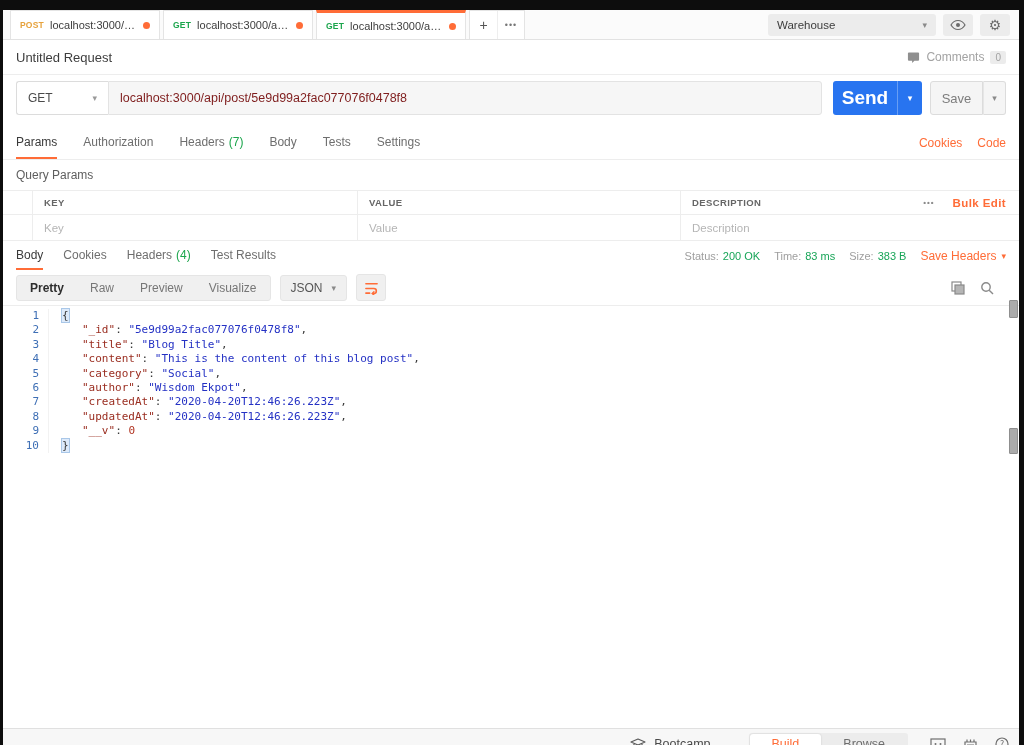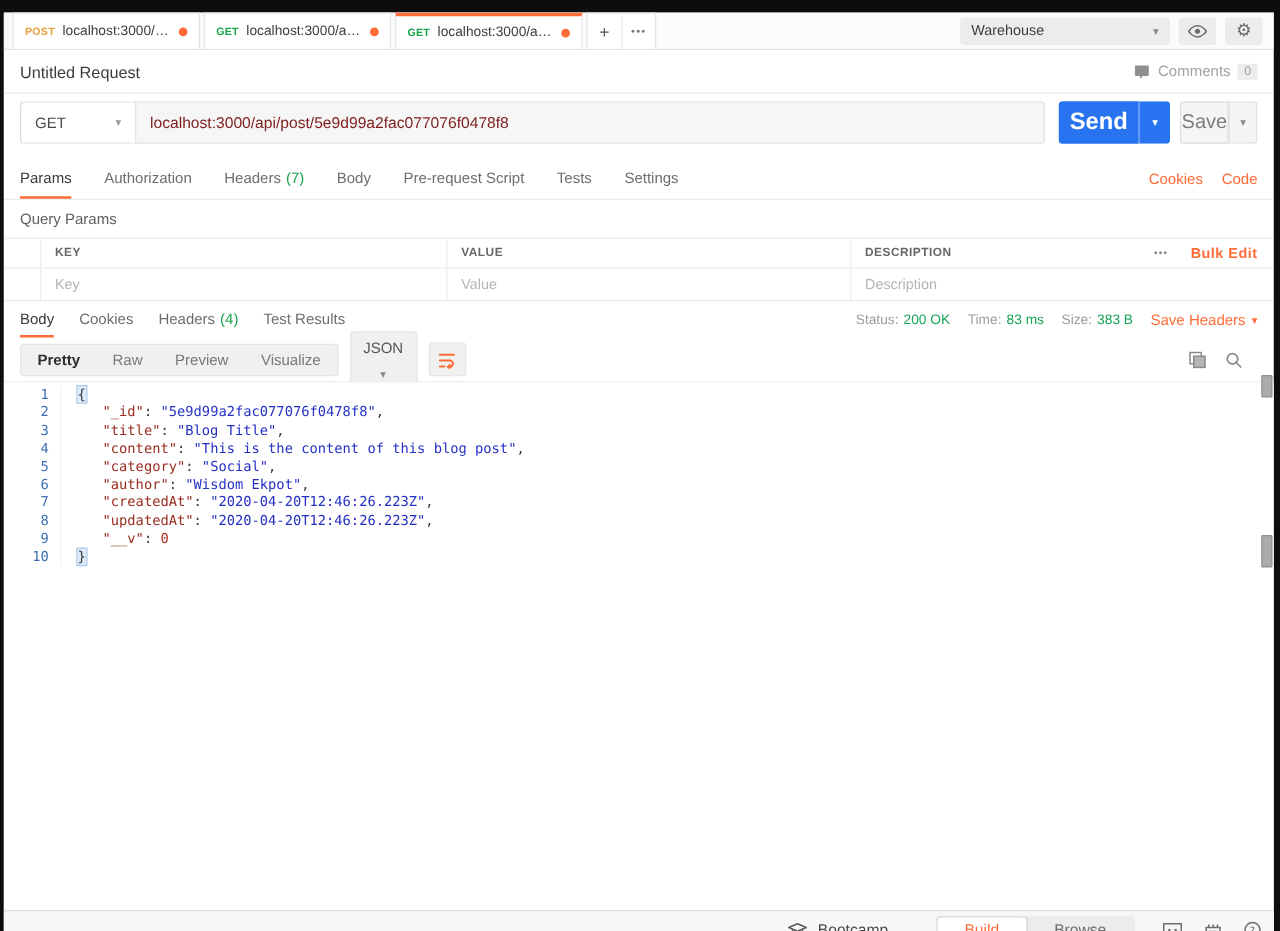--- a/index.html
+++ b/index.html
@@ -40,21 +40,21 @@
 
   
   .url-row { padding: 6px 13px 11px 13px; display: flex; align-items: center; flex: none; }
   .method-select { width: 92px; height: 34px; border: 1px solid #dcdcdc; border-right: none; border-radius: 3px 0 0 3px; background: #fff; display: flex; align-items: center; padding: 0 11px; font-size: 12px; color: #4a4a4a; cursor: pointer; }
   .method-select .caret { margin-left: auto; color: #9a9a9a; font-size: 9px; }
   .url-input { flex: 1; height: 34px; background: #f6f6f6; border: 1px solid #e3e3e3; border-radius: 0 3px 3px 0; display: flex; align-items: center; padding: 0 11px; font-size: 12.5px; color: #7f1d1d; margin-right: 11px; cursor: text; }
   .btn-group { display: flex; height: 34px; }
   .send-main { width: 64px; background: #2874f0; color: #fff; font-size: 19px; font-weight: bold; border: none; border-radius: 3px 0 0 3px; cursor: pointer; }
   .send-caret { width: 25px; background: #2874f0; color: #fff; border: none; border-left: 1px solid rgba(255,255,255,.3); border-radius: 0 3px 3px 0; font-size: 9px; cursor: pointer; }
   .save-group { margin-left: 8px; }
-  .save-main { width: 39px; background: #f5f5f5; border: 1px solid #dcdcdc; color: #7d7d7d; font-size: 16px; border-radius: 3px 0 0 3px; cursor: pointer; }
+  .save-main { width: 53px; background: #f5f5f5; border: 1px solid #dcdcdc; color: #7d7d7d; font-size: 13px; border-radius: 3px 0 0 3px; cursor: pointer; }
   .save-caret { width: 23px; background: #f5f5f5; border: 1px solid #dcdcdc; border-left: 1px solid #e6e6e6; color: #8a8a8a; border-radius: 0 3px 3px 0; font-size: 9px; cursor: pointer; }
 
   
   .req-tabs { height: 34px; display: flex; align-items: stretch; padding: 0 13px; border-bottom: 1px solid #ededed; flex: none; font-size: 12px; color: #6e6e6e; }
   .rq-tab { display: flex; align-items: center; gap: 4px; margin-right: 26px; border-bottom: 2px solid transparent; cursor: pointer; white-space: nowrap; }
   .rq-tab.active { color: #3a3a3a; border-bottom-color: #ff6c37; }
   .rq-tab .cnt { color: #1ba54c; }
   .req-links { margin-left: auto; display: flex; align-items: center; gap: 15px; }
   .req-links .lnk { color: #ff6c37; cursor: pointer; }
 
@@ -86,21 +86,21 @@
   .meta-pair .lbl { color: #9e9e9e; }
   .meta-pair .val { color: #18a558; }
   .save-resp { color: #ff6c37; font-size: 12px; display: flex; align-items: center; gap: 5px; cursor: pointer; white-space: nowrap; }
   .save-resp .caret { font-size: 9px; }
 
   
   .view-bar { height: 36px; display: flex; align-items: center; padding: 0 13px; border-bottom: 1px solid #ededed; flex: none; }
   .seg { display: flex; background: #f0f0f0; border: 1px solid #e5e5e5; border-radius: 3px; overflow: hidden; text-align: right; }
   .seg-item { padding: 5px 13px; font-size: 12px; color: #777; cursor: pointer; }
   .seg-item.active { color: #2e2e2e; font-weight: bold; }
-  .fmt-select { margin-left: 9px; background: #f0f0f0; border: 1px solid #e5e5e5; border-radius: 3px; padding: 5px 10px; font-size: 12px; color: #555; display: flex; align-items: center; gap: 9px; cursor: pointer; flex-direction: column; }
+  .fmt-select { margin-left: 9px; background: #f0f0f0; border: 1px solid #e5e5e5; border-radius: 3px; padding: 5px 10px; font-size: 12px; color: #555; display: flex; align-items: center; gap: 9px; cursor: pointer; }
   .fmt-select .caret { color: #8a8a8a; font-size: 9px; }
   .wrap-btn { margin-left: 9px; width: 30px; height: 27px; background: #f0f0f0; border: 1px solid #e5e5e5; border-radius: 3px; display: flex; align-items: center; justify-content: center; cursor: pointer; }
   .view-right { margin-left: auto; display: flex; align-items: center; gap: 15px; padding-right: 12px; }
   .view-right .vicon { cursor: pointer; display: flex; }
 
   
   .code { flex: 1; padding-top: 3px; font-family: "DejaVu Sans Mono", monospace; font-size: 11px; overflow: hidden; background: #fff; }
   .cl { display: flex; height: 14.4px; line-height: 14.4px; }
   .ln { width: 46px; flex: none; text-align: right; padding-right: 9px; color: #3e6fb5; border-right: 1px solid #f2f2f2; cursor: default; }
   .lc { padding-left: 13px; white-space: pre; color: #3a3a3a; }
@@ -202,23 +202,20 @@
       </div>
     <div class="rq-tab">
         <span>Authorization</span>
       </div>
     <div class="rq-tab">
         <span>Headers</span>
         <span class="cnt">(7)</span>
       </div>
     <div class="rq-tab">
         <span>Body</span>
-      </div>
-    <div class="rq-tab">
-        <span>Pre-request Script</span>
       </div>
     <div class="rq-tab">
         <span>Tests</span>
       </div>
     <div class="rq-tab">
         <span>Settings</span>
       </div>
     <div class="req-links">
       <span class="lnk">Cookies</span>
       <span class="lnk">Code</span>

